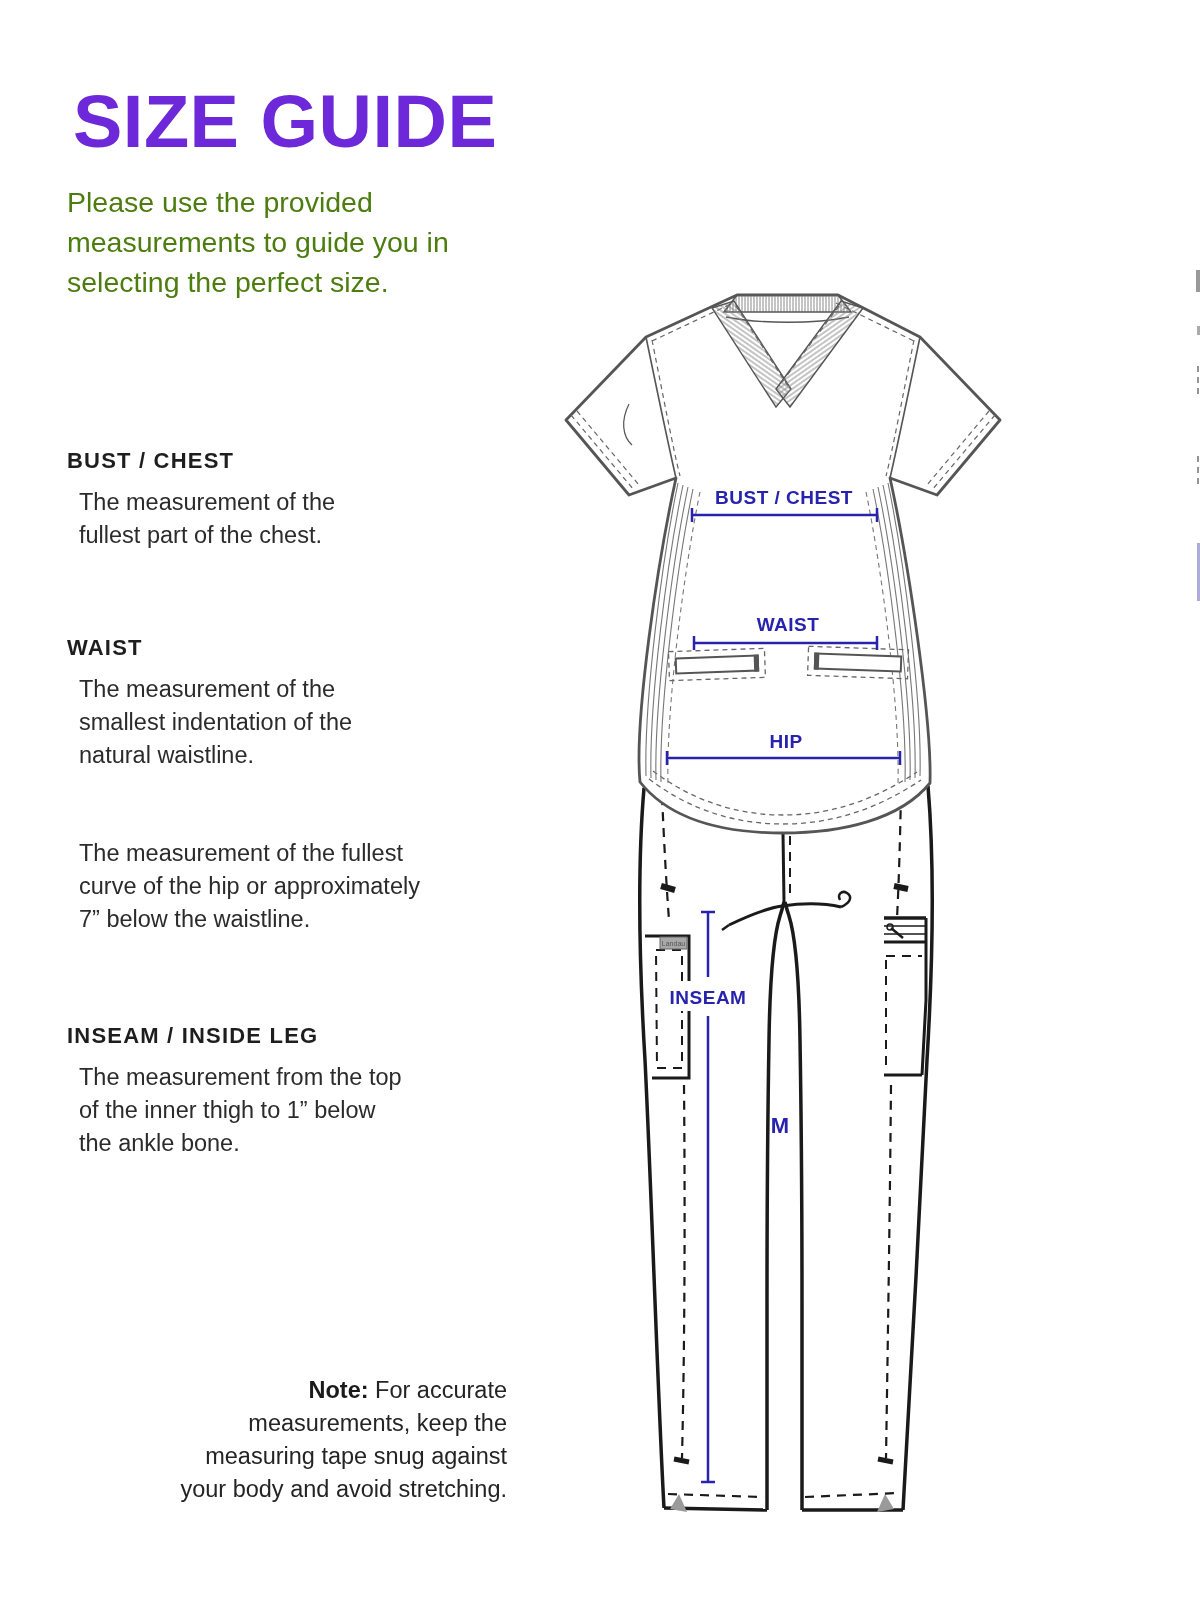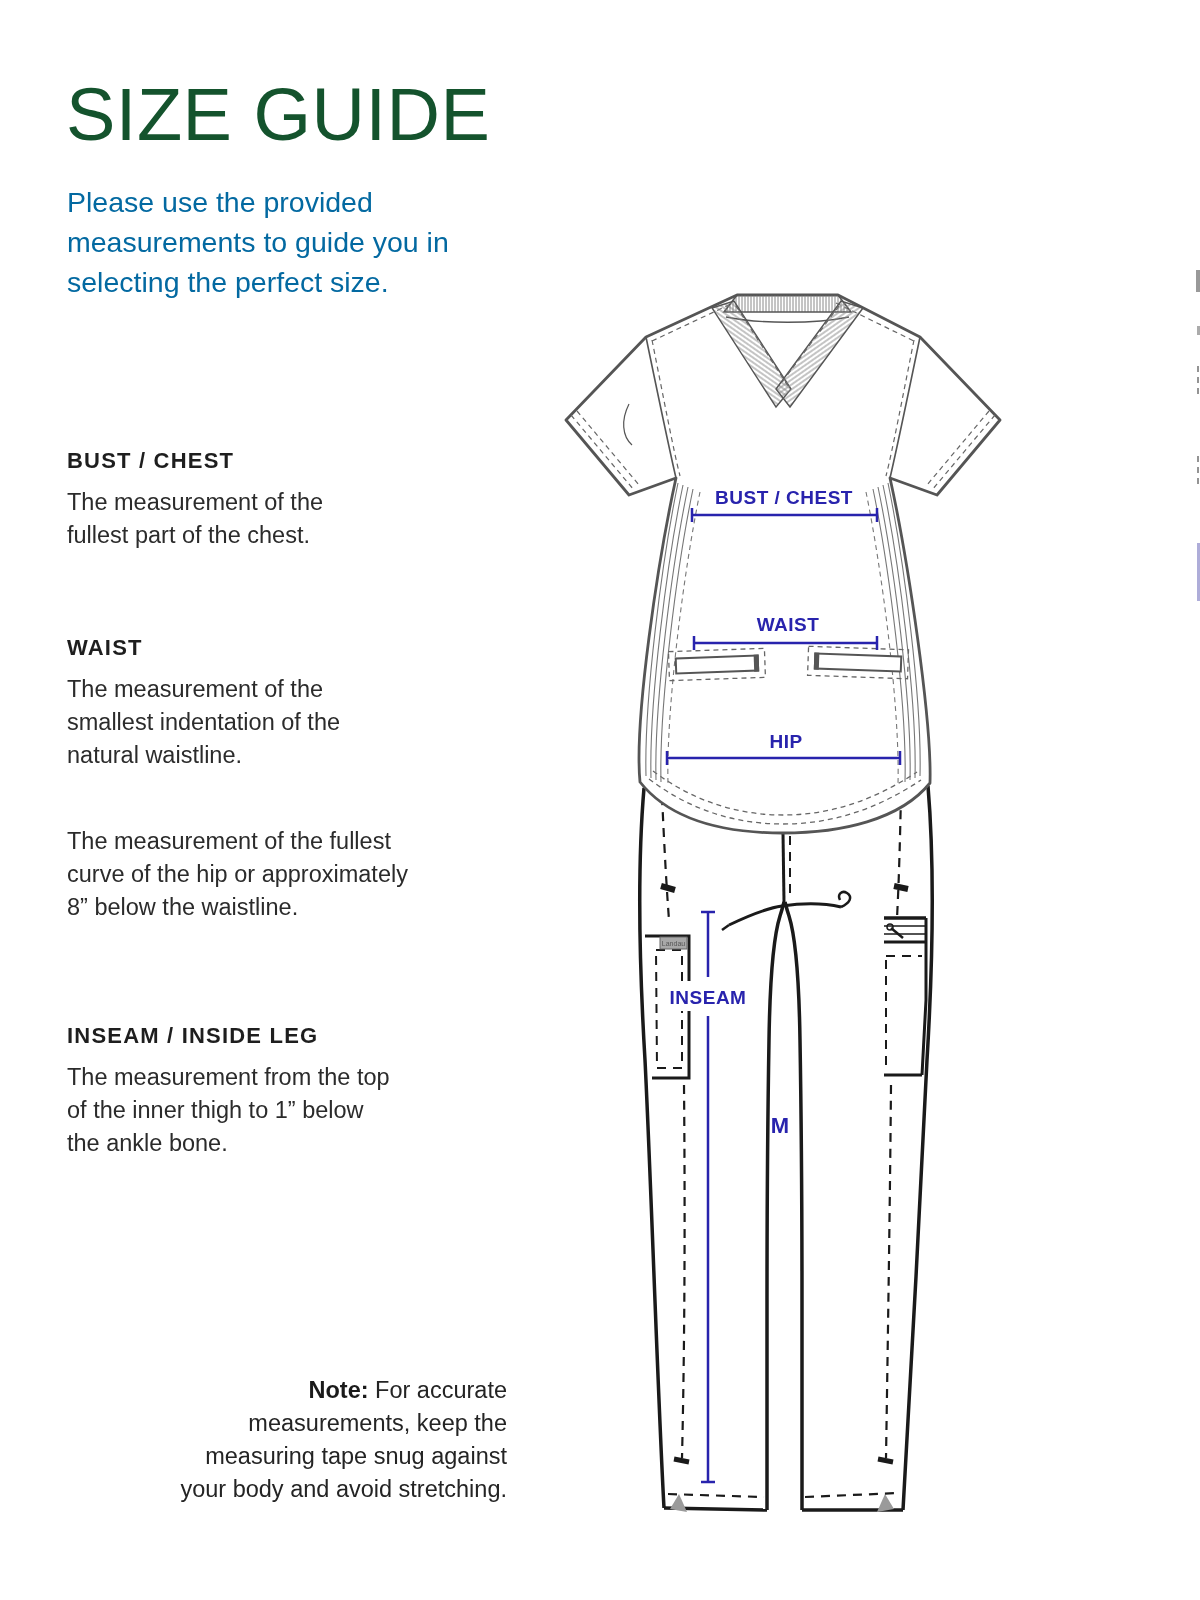--- a/index.html
+++ b/index.html
@@ -1,25 +1,25 @@
 <!DOCTYPE html>
 <html><head>
 <meta charset="utf-8">
 <style>
   html,body{margin:0;padding:0;background:#ffffff;}
   .page{position:relative;width:1200px;height:1600px;background:#ffffff;overflow:hidden;
         font-family:"Liberation Sans",sans-serif;color:#2b2b2b;}
-  h1.title{position:absolute;left:66px;top:78px;margin:0;font-size:74px;line-height:1;
-           font-weight:400;letter-spacing:0.5px;color:#14532d;}
+  h1.title{position:absolute;left:66px;top:78px;margin:7px;font-size:74px;line-height:1;
+           font-weight:700;letter-spacing:0.5px;color:#6d28d9;}
   p.intro{position:absolute;left:67px;top:182px;margin:0;font-size:28.5px;line-height:40px;
-          color:#0369a1;white-space:pre-line;}
+          color:#4d7c0f;white-space:pre-line;}
   section.measure-def{position:absolute;left:67px;width:470px;}
   section.measure-def h2{margin:0 0 14px 0;font-size:22px;line-height:22px;font-weight:700;
           letter-spacing:1.2px;color:#1e1e1e;}
-  section.measure-def p{margin:0;font-size:23.5px;line-height:33px;color:#2b2b2b;white-space:pre-line;}
+  section.measure-def p{margin:12px;font-size:23.5px;line-height:33px;color:#2b2b2b;white-space:pre-line;}
   p.note{position:absolute;left:67px;top:1374px;margin:0;width:440px;font-size:23.5px;line-height:33px;
          color:#242424;white-space:pre-line;text-align:right;}
   p.note strong{font-weight:700;color:#1a1a1a;}
   svg.diagram{position:absolute;left:540px;top:280px;width:480px;height:1250px;}
   .edge-frag{position:absolute;}
 </style>
 </head>
 <body>
 
 <div class="page">
@@ -39,21 +39,21 @@
   <section class="measure-def" style="top:637px">
     <h2>WAIST</h2>
     <p>The measurement of the
 smallest indentation of the
 natural waistline.</p>
   </section>
 
   <section class="measure-def" style="top:825px">
     <p>The measurement of the fullest
 curve of the hip or approximately
-8” below the waistline.</p>
+7” below the waistline.</p>
   </section>
 
   <section class="measure-def" style="top:1025px">
     <h2>INSEAM / INSIDE LEG</h2>
     <p>The measurement from the top
 of the inner thigh to 1” below
 the ankle bone.</p>
   </section>
 
   <p class="note"><strong>Note:</strong><span> For accurate

